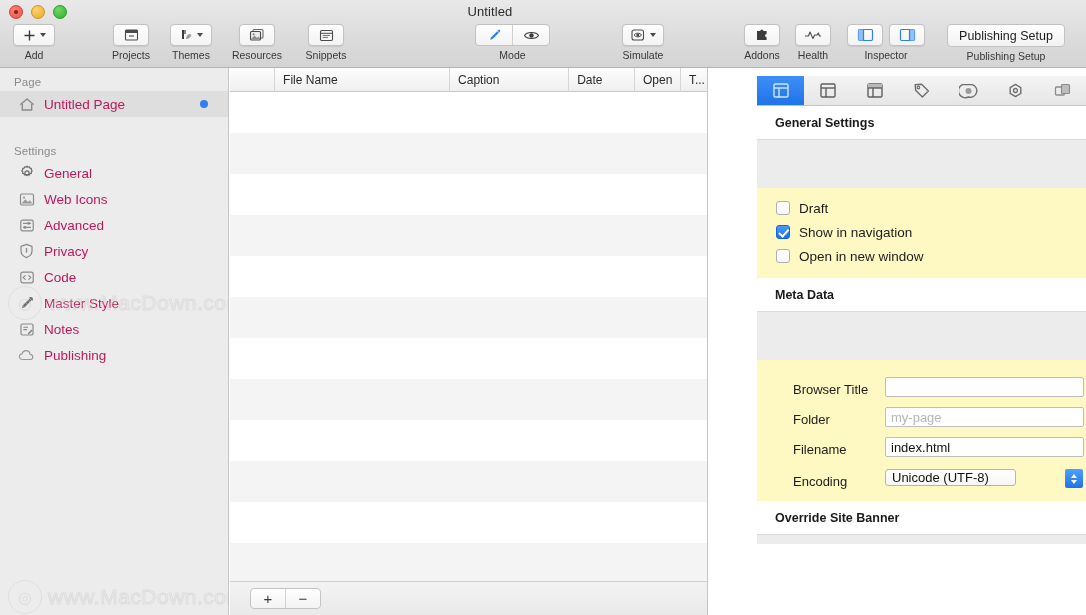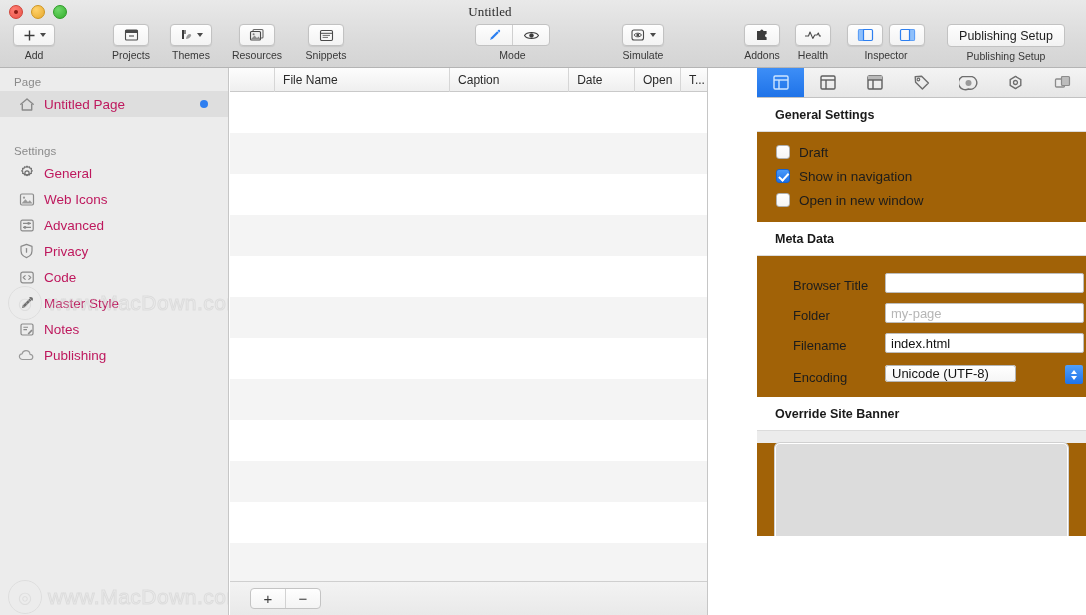--- a/index.html
+++ b/index.html
@@ -44,21 +44,20 @@
   }
 
   .win-title {
     position: absolute;
     left: 0; top: 4px;
     width: 980px;
     text-align: center;
     font-size: 13px;
     color: #2c2c2c;
     letter-spacing: 0.1px;
-    font-family: Liberation Serif, serif;
   }
 
   .tb-group {
     position: absolute;
     display: flex;
     align-items: flex-start;
   }
   .tb-item {
     display: flex;
     flex-direction: column;
@@ -237,21 +236,21 @@
   .fl-scroll {
     position: absolute;
     right: 0; top: 24px;
     width: 3px; height: 18px;
     background: #3b8df5;
   }
 
   
   .inspector {
     position: absolute;
-    left: 757px; top: 68px;
+    left: 757px; top: 76px;
     width: 329px; height: 468px;
     background: #ececec;
     box-sizing: border-box;
     overflow: hidden;
   }
   .insp-tabs {
     display: flex;
     height: 30px;
     background: linear-gradient(to bottom, #f4f4f4, #e6e6e6);
     border-bottom: 1px solid #c2c2c2;
@@ -270,22 +269,23 @@
 
   .sec-title {
     background: #ffffff;
     padding: 10px 0 9px 18px;
     font-size: 12.5px;
     font-weight: bold;
     color: #1a1a1a;
     border-bottom: 1px solid #dcdcdc;
   }
   .sec-body {
-    background: #a16207;
+    background: #fef9c3;
     padding: 8px 0 10px 0;
+    margin-top: 48px;
   }
 
   .chk-row {
     display: flex;
     align-items: center;
     height: 24px;
     padding-left: 19px;
     font-size: 13.5px;
     color: #1c1c1c;
   }

